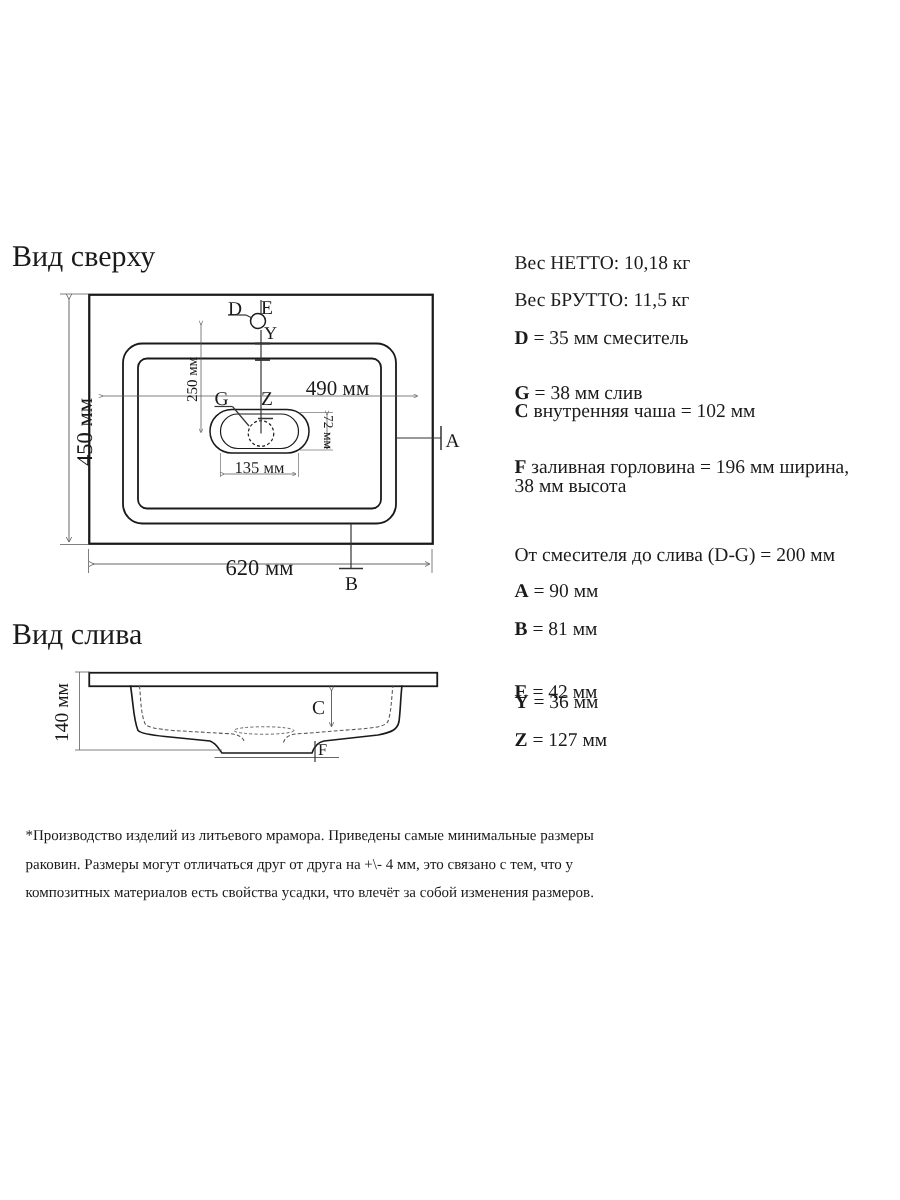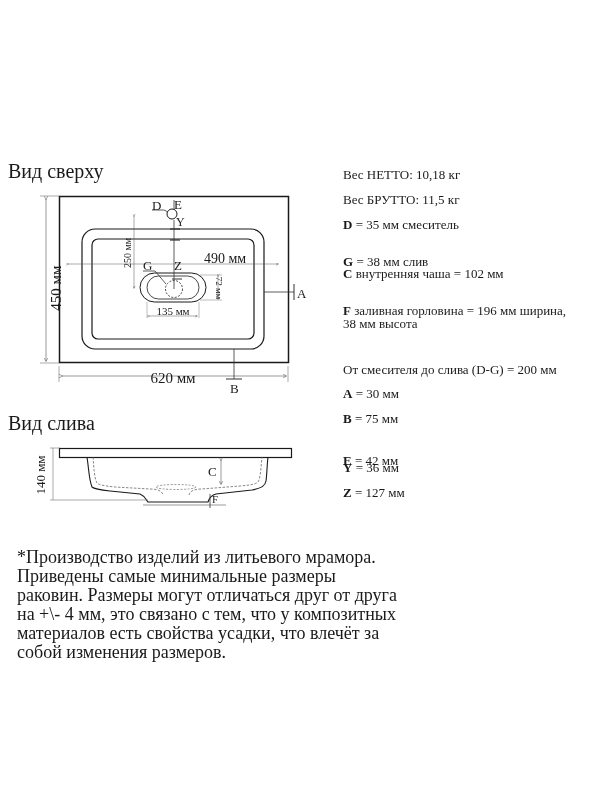--- a/index.html
+++ b/index.html
@@ -4,21 +4,21 @@
 <style>
   html, body { margin:0; padding:0; background:#ffffff; }
   body { width:600px; height:800px; position:relative; overflow:hidden;
          font-family:"Liberation Serif", "DejaVu Serif", serif; color:#1a1a1a; }
   .abs { position:absolute; }
   .title { font-size:20px; }
   svg { position:absolute; left:0; top:0; }
   svg text { font-family:"Liberation Serif", "DejaVu Serif", serif; fill:#1a1a1a; }
   .spec { position:absolute; left:343px; font-size:13px; white-space:nowrap; }
   .spec b { font-weight:bold; }
-  .note { position:absolute; left:17px; top:548px; width:380px; font-size:18px; line-height:19px;font-family:Liberation Serif, serif; }
+  .note { position:absolute; left:17px; top:548px; width:380px; font-size:10px; line-height:19px;font-family:Liberation Serif, serif; }
 </style>
 </head>
 <body>
 
 <div class="abs title" style="left:8px;top:160px;">Вид сверху</div>
 <div class="abs title" style="left:8px;top:412px;">Вид слива</div>
 
 <svg width="600" height="800">
   <defs>
     <marker id="arr" markerWidth="6" markerHeight="6" refX="5" refY="3" orient="auto">
@@ -111,20 +111,20 @@
 
 <div>
   <div class="spec" style="top:167px;"><b></b><span>Вес НЕТТО: 10,18 кг</span></div>
   <div class="spec" style="top:192px;"><b></b><span>Вес БРУТТО: 11,5 кг</span></div>
   <div class="spec" style="top:217px;"><b>D</b><span> = 35 мм смеситель</span></div>
   <div class="spec" style="top:254px;"><b>G</b><span> = 38 мм слив</span></div>
   <div class="spec" style="top:266px;"><b>C</b><span> внутренняя чаша = 102 мм</span></div>
   <div class="spec" style="top:291px;margin-top:12px;"><b>F</b><span> заливная горловина = 196 мм ширина,</span></div>
   <div class="spec" style="top:316px;"><b></b><span>38 мм высота</span></div>
   <div class="spec" style="top:362px;text-align:right;"><b></b><span>От смесителя до слива (D-G) = 200 мм</span></div>
-  <div class="spec" style="top:386px;"><b>A</b><span> = 30 мм</span></div>
-  <div class="spec" style="top:411px;"><b>B</b><span> = 75 мм</span></div>
+  <div class="spec" style="top:386px;"><b>A</b><span> = 90 мм</span></div>
+  <div class="spec" style="top:411px;"><b>B</b><span> = 81 мм</span></div>
   <div class="spec" style="top:408px;margin-top:45px;"><b>E</b><span> = 42 мм</span></div>
   <div class="spec" style="top:460px;"><b>Y</b><span> = 36 мм</span></div>
   <div class="spec" style="top:485px;"><b>Z</b><span> = 127 мм</span></div>
 </div>
 
 <div class="note">*Производство изделий из литьевого мрамора. Приведены самые минимальные размеры раковин. Размеры могут отличаться друг от друга на +\- 4 мм, это связано с тем, что у композитных материалов есть свойства усадки, что влечёт за собой изменения размеров.</div>
 
 </body></html>

